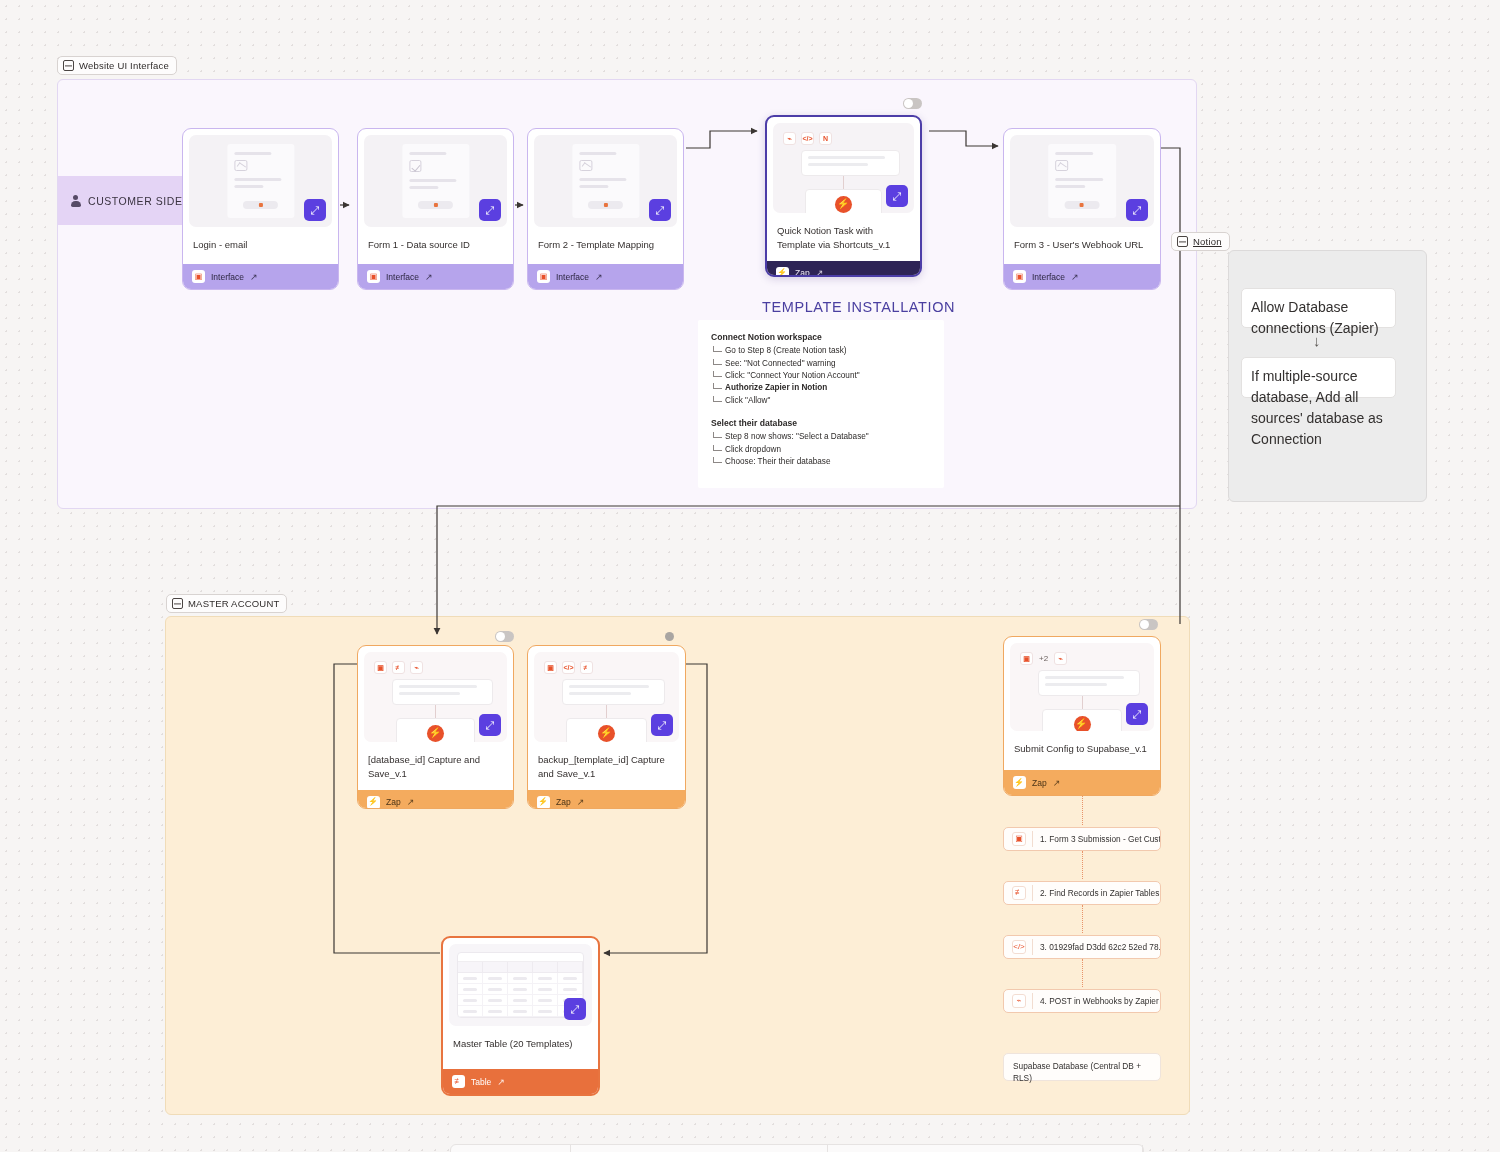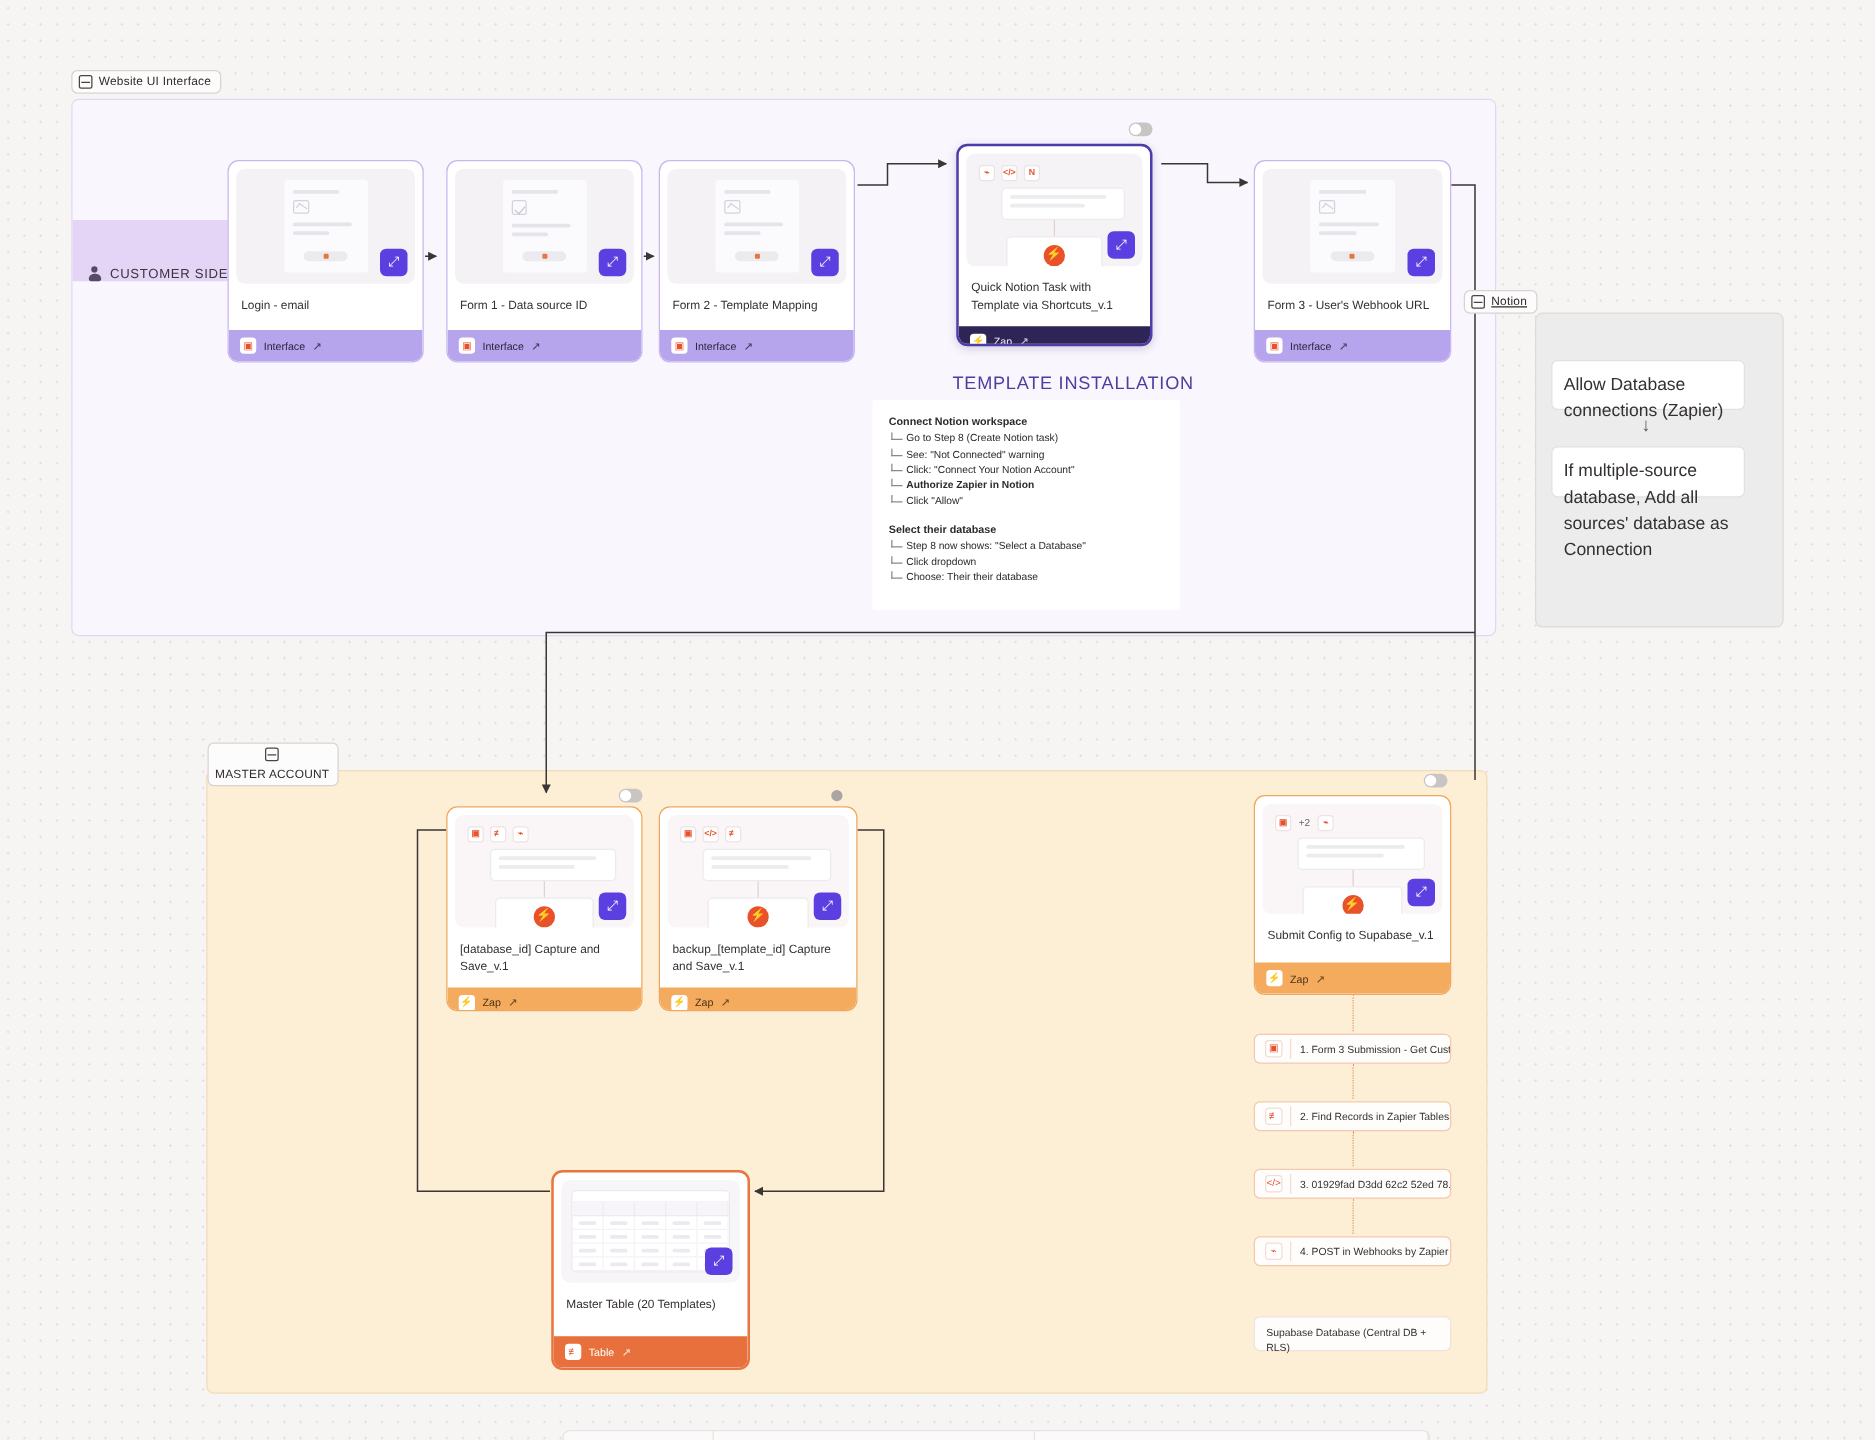--- a/index.html
+++ b/index.html
@@ -62,21 +62,21 @@
     left: 165px; top: 616px; width: 1025px; height: 499px;
     background: #fdeed6;
     border: 1px solid #f0dcb8;
   }
 
   .swimlane {
     position: absolute;
     left: 0; top: 96px;
     width: 125px; height: 49px;
     background: #e4d4f5;
-    display: flex; align-items: flex-end;
+    display: flex; align-items: center;
     gap: 7px;
     padding-left: 12px;
     font-size: 10.5px;
     letter-spacing: .55px;
     color: #3a3340;
   }
   .person-ico {
     width: 11px; height: 12px; position: relative; flex: 0 0 auto;
   }
   .person-ico::before {
@@ -481,21 +481,21 @@
 
   <div class="sec-tag" style="left:1171px; top:232px;text-decoration:underline;">
     <span class="tag-ico"></span>
     <span>Notion</span>
   </div>
   <div class="section" id="sec-notion"></div>
   <div class="notion-box" style="left:1241px; top:288px; width:155px; height:40px;">Allow Database connections (Zapier)</div>
   <div class="notion-arrow" style="left:1313px; top:333px;">↓</div>
   <div class="notion-box" style="left:1241px; top:357px; width:155px; height:41px;">If multiple-source database, Add all sources' database as Connection</div>
 
-  <div class="sec-tag" style="left:166px; top:594px;flex-direction:column;">
+  <div class="sec-tag" style="left:166px; top:594px;">
     <span class="tag-ico"></span>
     <span>MASTER ACCOUNT</span>
   </div>
   <div class="section" id="sec-master"></div>
 
   <div class="toggle" style="left:495px; top:631px;"></div>
   <div class="dot-handle" style="left:665px; top:632px;"></div>
   <div class="toggle" style="left:1139px; top:619px;"></div>
 
   <div class="card orange" style="left:357px; top:645px; width:157px; height:164px;">

